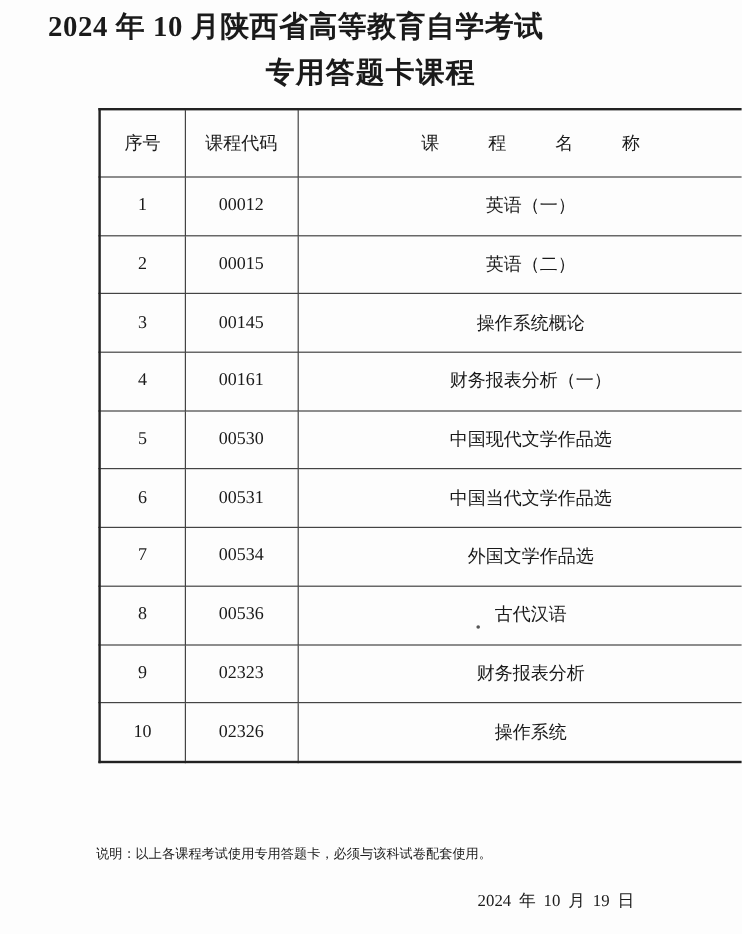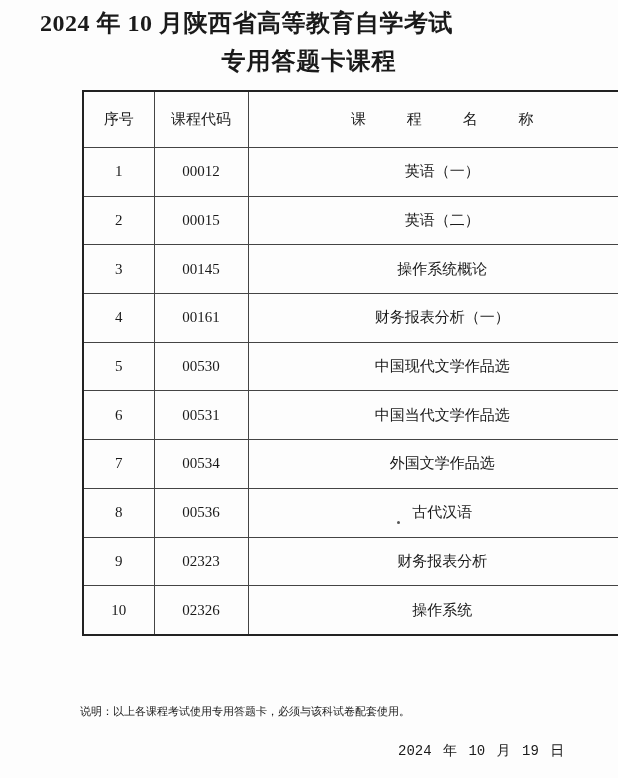--- a/index.html
+++ b/index.html
@@ -31,21 +31,21 @@
   col.c2 { width: 94px; }
   td.num, td.code { text-align: center; font-family: "Liberation Serif", "DejaVu Serif", serif; font-size: 15px; }
   td.name { text-align: center; padding-left: 7px; font-family: Liberation Serif, serif; font-size: 14px; }
   th.namehead { letter-spacing: 18px; text-indent: 18px; text-align: center; }
   .note {
     position: absolute; left: 80px; top: 704px; font-size: 11px;
     font-family: "DejaVu Sans", "Liberation Sans", sans-serif;
   }
   .date {
     position: absolute; left: 398px; top: 742px; font-size: 14px;
-    font-family: Liberation Mono, monospace;
+    font-family: Liberation Serif, serif;
     word-spacing: 3px;
     text-align: right;
   }
   .dot { position: absolute; left: 397px; top: 521px; width: 3px; height: 3px; background: #555; border-radius: 50%; }
 </style>
 </head>
 <body>
 
 <div class="title1">2024 年 10 月陕西省高等教育自学考试</div>
 <div class="title2">专用答题卡课程</div>

